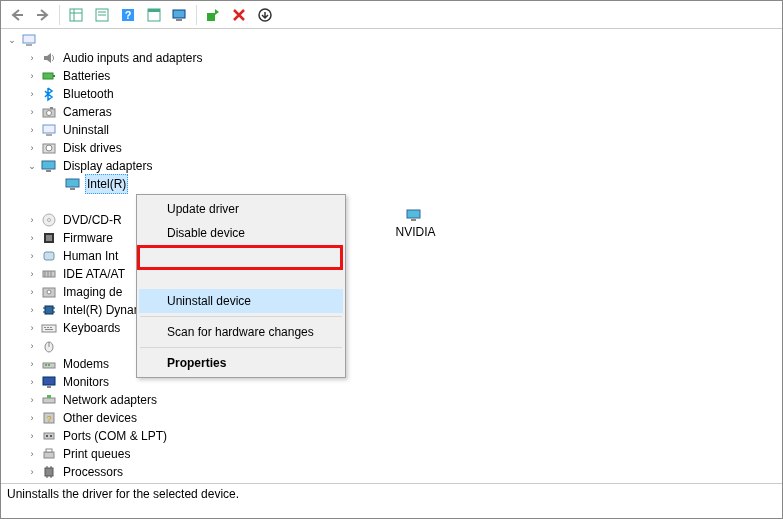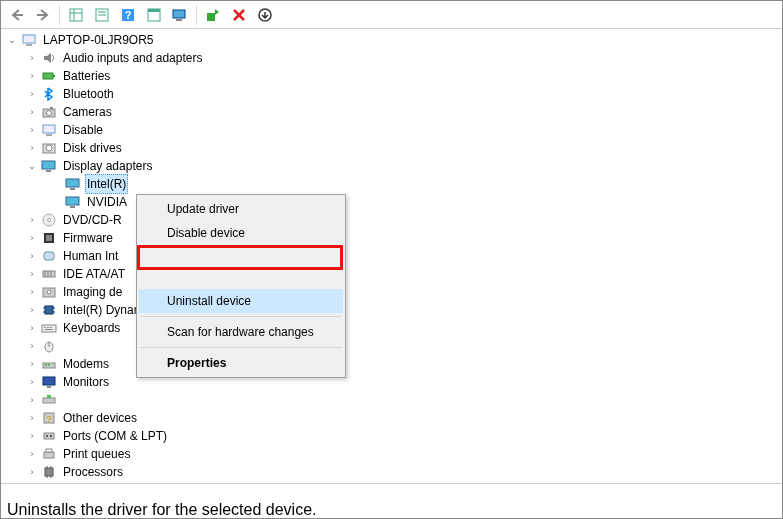--- a/index.html
+++ b/index.html
@@ -16,21 +16,21 @@
 .twisty { width: 14px; height: 14px; display: inline-flex; align-items: center; justify-content: center; color: #666; font-size: 9px; margin-right: 2px; }
 .twisty.empty { visibility: hidden; }
 .icon { width: 16px; height: 16px; display: inline-flex; align-items: center; justify-content: center; margin-right: 4px; font-size: 11px; }
 .label { padding: 0 2px; }
 .context-menu { position: absolute; background: #f0f0f0; border: 1px solid #a0a0a0; box-shadow: 2px 2px 4px rgba(0,0,0,0.2); padding: 2px; width: 210px; z-index: 100; }
 .context-item { height: 24px; display: flex; align-items: center; padding-left: 28px; cursor: default; position: relative; }
 .context-item.highlighted { background: #cce8ff; margin-top: 44px; }
 .context-item.bold { font-weight: bold; }
 .context-sep { height: 1px; background: #d7d7d7; margin: 3px 1px; }
 .red-box { position: absolute; border: 3px solid #e11; pointer-events: none; z-index: 101; }
-.status-bar { height: 22px; border-top: 1px solid #ccc; display: flex; align-items: flex-start; padding: 17px 6px; font-size: 16px; }
+.status-bar { height: 22px; border-top: 1px solid #ccc; display: flex; align-items: flex-end; padding: 17px 6px; font-size: 12px; }
 svg { display: block; }
 </style>
 </head>
 <body>
 
 <div class="toolbar">
   <div class="toolbar-btn">
     <svg width="16" height="16">
         <path d="M10 3 L4 8 L10 13 M4 8 L14 8" stroke="#888" stroke-width="2" fill="none"></path>
       </svg>
@@ -96,21 +96,20 @@
 <div class="tree-container">
 
   <div class="tree-node" style="padding-left:4px">
     <span class="twisty">⌄</span>
     <span class="icon">
       <svg width="16" height="16">
           <rect x="2" y="3" width="12" height="8" fill="#eef" stroke="#69c"></rect>
           <rect x="5" y="12" width="6" height="2" fill="#aaa"></rect>
         </svg>
     </span>
-    <span class="label">LAPTOP-0LJR9OR5</span>
   </div>
 
   <div id="categories">
       <div class="tree-node" style="padding-left: 24px;">
         <span class="twisty">›</span>
         <span class="icon">
           <svg width="16" height="16">
             <path d="M3 6h3l4-3v10l-4-3H3z" fill="#888"></path>
             <path d="M11 5c2 1 2 5 0 6" stroke="#888" fill="none"></path>
           </svg>
@@ -148,21 +147,21 @@
         <span class="label">Cameras</span>
       </div>
       <div class="tree-node" style="padding-left: 24px;">
         <span class="twisty">›</span>
         <span class="icon">
           <svg width="16" height="16">
             <rect x="2" y="3" width="12" height="8" fill="#eef" stroke="#69c"></rect>
             <rect x="5" y="12" width="6" height="2" fill="#aaa"></rect>
           </svg>
         </span>
-        <span class="label">Disable</span>
+        <span class="label">Uninstall</span>
       </div>
       <div class="tree-node" style="padding-left: 24px;">
         <span class="twisty">›</span>
         <span class="icon">
           <svg width="16" height="16">
             <rect x="2" y="4" width="12" height="9" fill="#ddd" stroke="#888"></rect>
             <circle cx="8" cy="8" r="3" fill="#fff" stroke="#888"></circle>
           </svg>
         </span>
         <span class="label">Disk drives</span>
@@ -180,21 +179,21 @@
       <div class="tree-node selected" style="padding-left: 48px;">
         <span class="twisty empty">›</span>
         <span class="icon">
           <svg width="16" height="16">
             <rect x="1" y="3" width="13" height="8" fill="#5bd" stroke="#369"></rect>
             <rect x="5" y="12" width="5" height="2" fill="#888"></rect>
           </svg>
         </span>
         <span class="label">Intel(R)</span>
       </div>
-      <div class="tree-node" style="padding-left: 48px;">
+      <div class="tree-node" style="padding-left: 48px; flex-direction: column;">
         <span class="twisty empty">›</span>
         <span class="icon">
           <svg width="16" height="16">
             <rect x="1" y="3" width="13" height="8" fill="#5bd" stroke="#369"></rect>
             <rect x="5" y="12" width="5" height="2" fill="#888"></rect>
           </svg>
         </span>
         <span class="label">NVIDIA</span>
       </div>
       <div class="tree-node" style="padding-left: 24px;">
@@ -305,20 +304,21 @@
         <span class="label">Monitors</span>
       </div>
       <div class="tree-node" style="padding-left: 24px;">
         <span class="twisty">›</span>
         <span class="icon">
           <svg width="16" height="16">
             <rect x="2" y="6" width="12" height="5" fill="#ccc" stroke="#888"></rect>
             <rect x="6" y="3" width="4" height="3" fill="#5b5"></rect>
           </svg>
         </span>
+        <span class="label">Network adapters</span>
       </div>
       <div class="tree-node" style="padding-left: 24px;">
         <span class="twisty">›</span>
         <span class="icon">
           <svg width="16" height="16">
             <rect x="3" y="3" width="10" height="10" fill="#ccc" stroke="#888"></rect>
             <text x="8" y="12" font-size="9" text-anchor="middle" fill="#c90">?</text>
           </svg>
         </span>
         <span class="label">Other devices</span>

